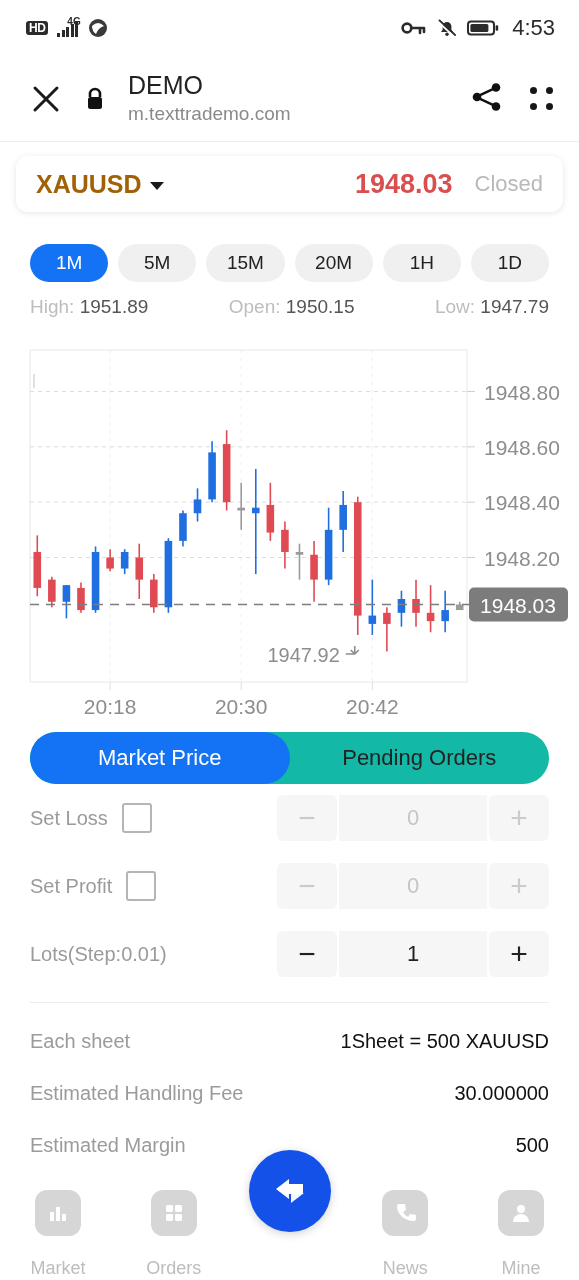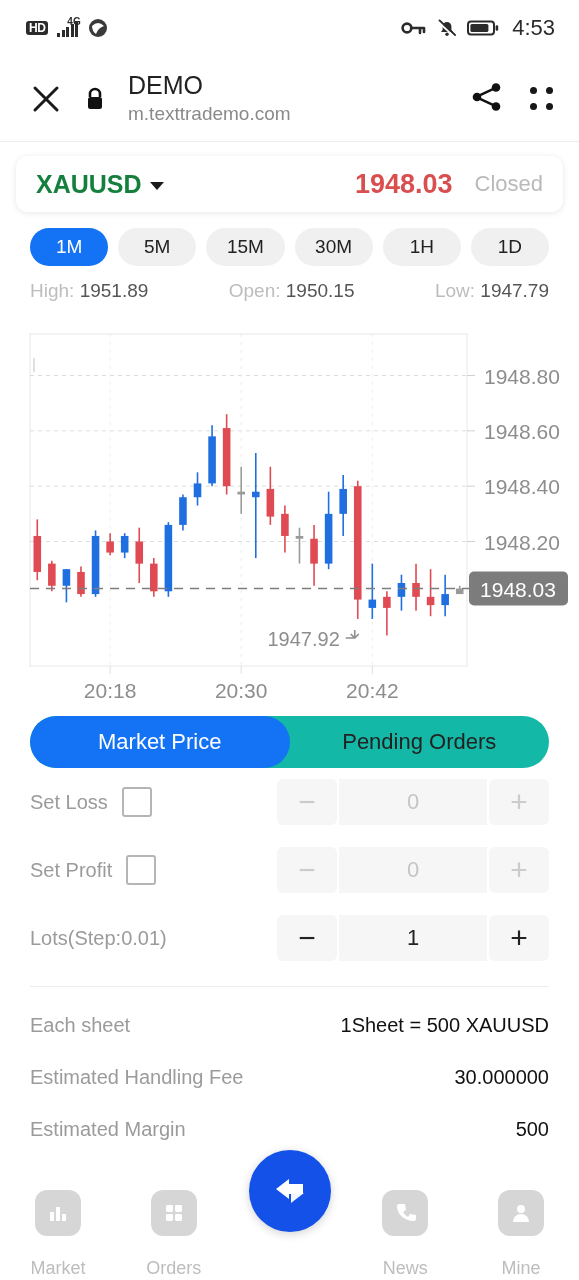--- a/index.html
+++ b/index.html
@@ -46,27 +46,27 @@
   .dotgrid { display: grid; grid-template-columns: 7px 7px; grid-gap: 9px; }
   .dotgrid i { width: 7px; height: 7px; border-radius: 50%; background: #171717; display:block;}
 
   
   .quote-wrap { padding: 14px 16px 0; }
   .quote-card {
     height: 56px; border-radius: 12px; background: #fff;
     box-shadow: 0 1px 6px rgba(0,0,0,0.10);
     display: flex; align-items: center; padding: 0 20px;
   }
-  .q-symbol { font-size: 25px; font-weight: bold; color: #15803d; display:flex; align-items:center; gap:8px;}
+  .q-symbol { font-size: 25px; font-weight: bold; color: #a16207; display:flex; align-items:center; gap:8px;}
   .caret { width:0;height:0;border-left:7px solid transparent;border-right:7px solid transparent;border-top:8px solid #1a1a1a; display:inline-block; margin-top:3px;}
   .q-price { margin-left: auto; font-size: 27px; font-weight: bold; color: #d94f4f; }
   .q-status { font-size: 22px; color: #b9b9b9; margin-left: 22px; }
 
   
-  .tfrow { display: flex; gap: 10px; padding: 16px 30px 0 30px; }
+  .tfrow { display: flex; gap: 10px; padding: 16px 30px 0 30px; margin-top: 16px; }
   .tf {
     flex: 1; height: 38px; border-radius: 19px; background: #f0f0f0;
     display: flex; align-items: center; justify-content: center;
     font-size: 19px; color: #222;
   }
   .tf.active { background: #1472f5; color: #fff; }
 
   
   .holrow { display:flex; padding: 14px 30px 0 30px; font-size: 19px; }
   .hol { color: #bdbdbd; }
@@ -227,21 +227,21 @@
       </div>
       <div class="q-price">1948.03</div>
       <div class="q-status">Closed</div>
     </div>
   </div>
 
   <div class="tfrow">
     <div class="tf active">1M</div>
     <div class="tf">5M</div>
     <div class="tf">15M</div>
-    <div class="tf">30M</div>
+    <div class="tf">20M</div>
     <div class="tf">1H</div>
     <div class="tf">1D</div>
   </div>
 
   <div class="holrow">
     <div class="hol">
       <span>High:</span>
       <b>1951.89</b>
     </div>
     <div class="hol hol-mid">

